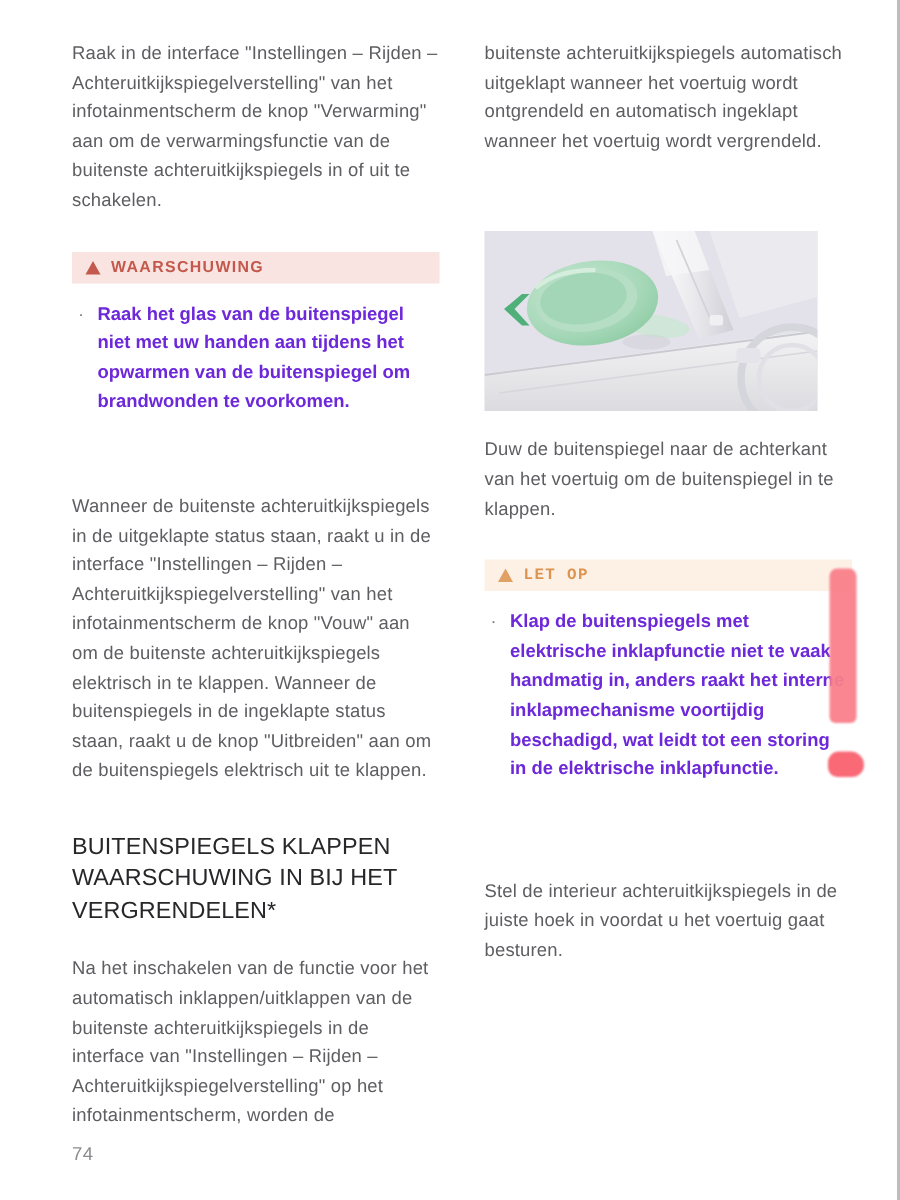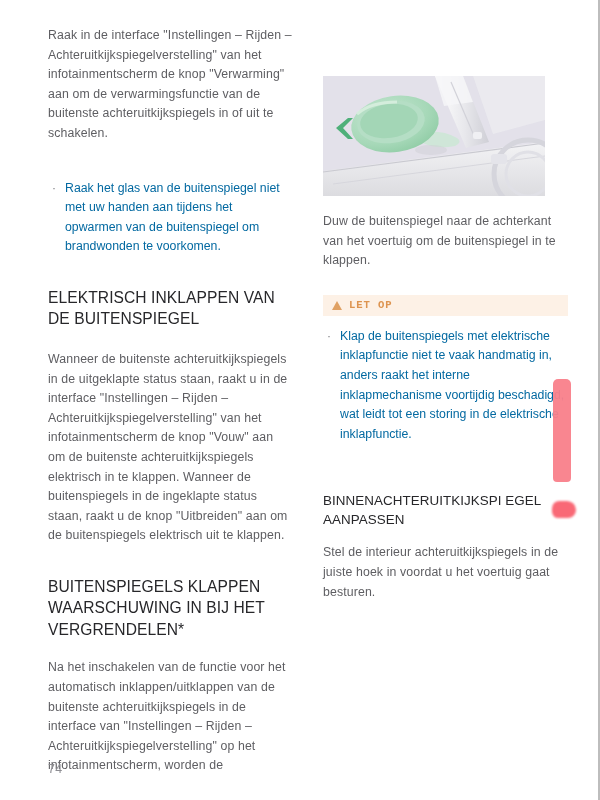--- a/index.html
+++ b/index.html
@@ -97,21 +97,22 @@
   .bullet {
     font-size: 12px;
     line-height: 19.6px;
     color: #7d7d82;
     flex: 0 0 auto;
   }
   .admon-body p {
     margin: 0;
     font-size: 12.3px;
     line-height: 19.6px;
-    color: #0369a1;
+    color: #6d28d9;
+    font-weight: bold;
   }
 
   
   .figure {
     width: 222px;
     height: 120px;
     background: #e3e1ea;
     position: relative;
     overflow: hidden;
   }
@@ -165,41 +166,45 @@
 
   <div class="columns">
 
     <div class="col col-left">
 
       <p class="body">Raak in de interface "Instellingen – Rijden – Achteruitkijkspiegelverstelling" van het infotainmentscherm de knop "Verwarming" aan om de verwarmingsfunctie van de buitenste achteruitkijkspiegels in of uit te schakelen.</p>
 
       <div class="sp-24"></div>
 
       <div class="admon admon-warning">
+        <div class="admon-bar">
+          <span class="tri"></span>
+          <span>WAARSCHUWING</span>
+        </div>
         <div class="admon-body">
           <span class="bullet">·</span>
           <p>Raak het glas van de buitenspiegel niet met uw handen aan tijdens het opwarmen van de buitenspiegel om brandwonden te voorkomen.</p>
         </div>
       </div>
 
       <div class="sp-30"></div>
 
-      <h2 class="sect">ELEKTRISCH INKLAPPEN VAN DE BUITENSPIEGEL</h2>
       <div class="sp-20"></div>
       <p class="body">Wanneer de buitenste achteruitkijkspiegels in de uitgeklapte status staan, raakt u in de interface "Instellingen – Rijden – Achteruitkijkspiegelverstelling" van het infotainmentscherm de knop "Vouw" aan om de buitenste achteruitkijkspiegels elektrisch in te klappen. Wanneer de buitenspiegels in de ingeklapte status staan, raakt u de knop "Uitbreiden" aan om de buitenspiegels elektrisch uit te klappen.</p>
 
       <div class="sp-30"></div>
 
       <h2 class="sect">BUITENSPIEGELS KLAPPEN WAARSCHUWING IN BIJ HET VERGRENDELEN*</h2>
       <div class="sp-18"></div>
       <p class="body">Na het inschakelen van de functie voor het automatisch inklappen/uitklappen van de buitenste achteruitkijkspiegels in de interface van "Instellingen – Rijden – Achteruitkijkspiegelverstelling" op het infotainmentscherm, worden de</p>
     </div>
 
     <div class="col col-right">
 
+      <p class="body">buitenste achteruitkijkspiegels automatisch uitgeklapt wanneer het voertuig wordt ontgrendeld en automatisch ingeklapt wanneer het voertuig wordt vergrendeld.</p>
 
       <div class="sp-34"></div>
 
 
       <div class="sp-16"></div>
 
       <div class="figure">
         <svg width="222" height="120" viewBox="0 0 222 120">
           <defs>
             <linearGradient id="bodyg" x1="0" y1="0" x2="0" y2="1">
@@ -263,21 +268,20 @@
           <span class="bullet">·</span>
           <p>Klap de buitenspiegels met elektrische inklapfunctie niet te vaak handmatig in, anders raakt het interne inklapmechanisme voortijdig beschadigd, wat leidt tot een storing in de elektrische inklapfunctie.</p>
         </div>
       </div>
 
       <div class="sp-30"></div>
 
 
       <div class="sp-18"></div>
 
-      <h3 class="sub">BINNENACHTERUITKIJKSPI EGEL AANPASSEN</h3>
 
       <div class="sp-14"></div>
 
       <p class="body">Stel de interieur achteruitkijkspiegels in de juiste hoek in voordat u het voertuig gaat besturen.</p>
     </div>
   </div>
 
   <div class="folio">74</div>
 
   <div class="annot annot-bar"></div>

